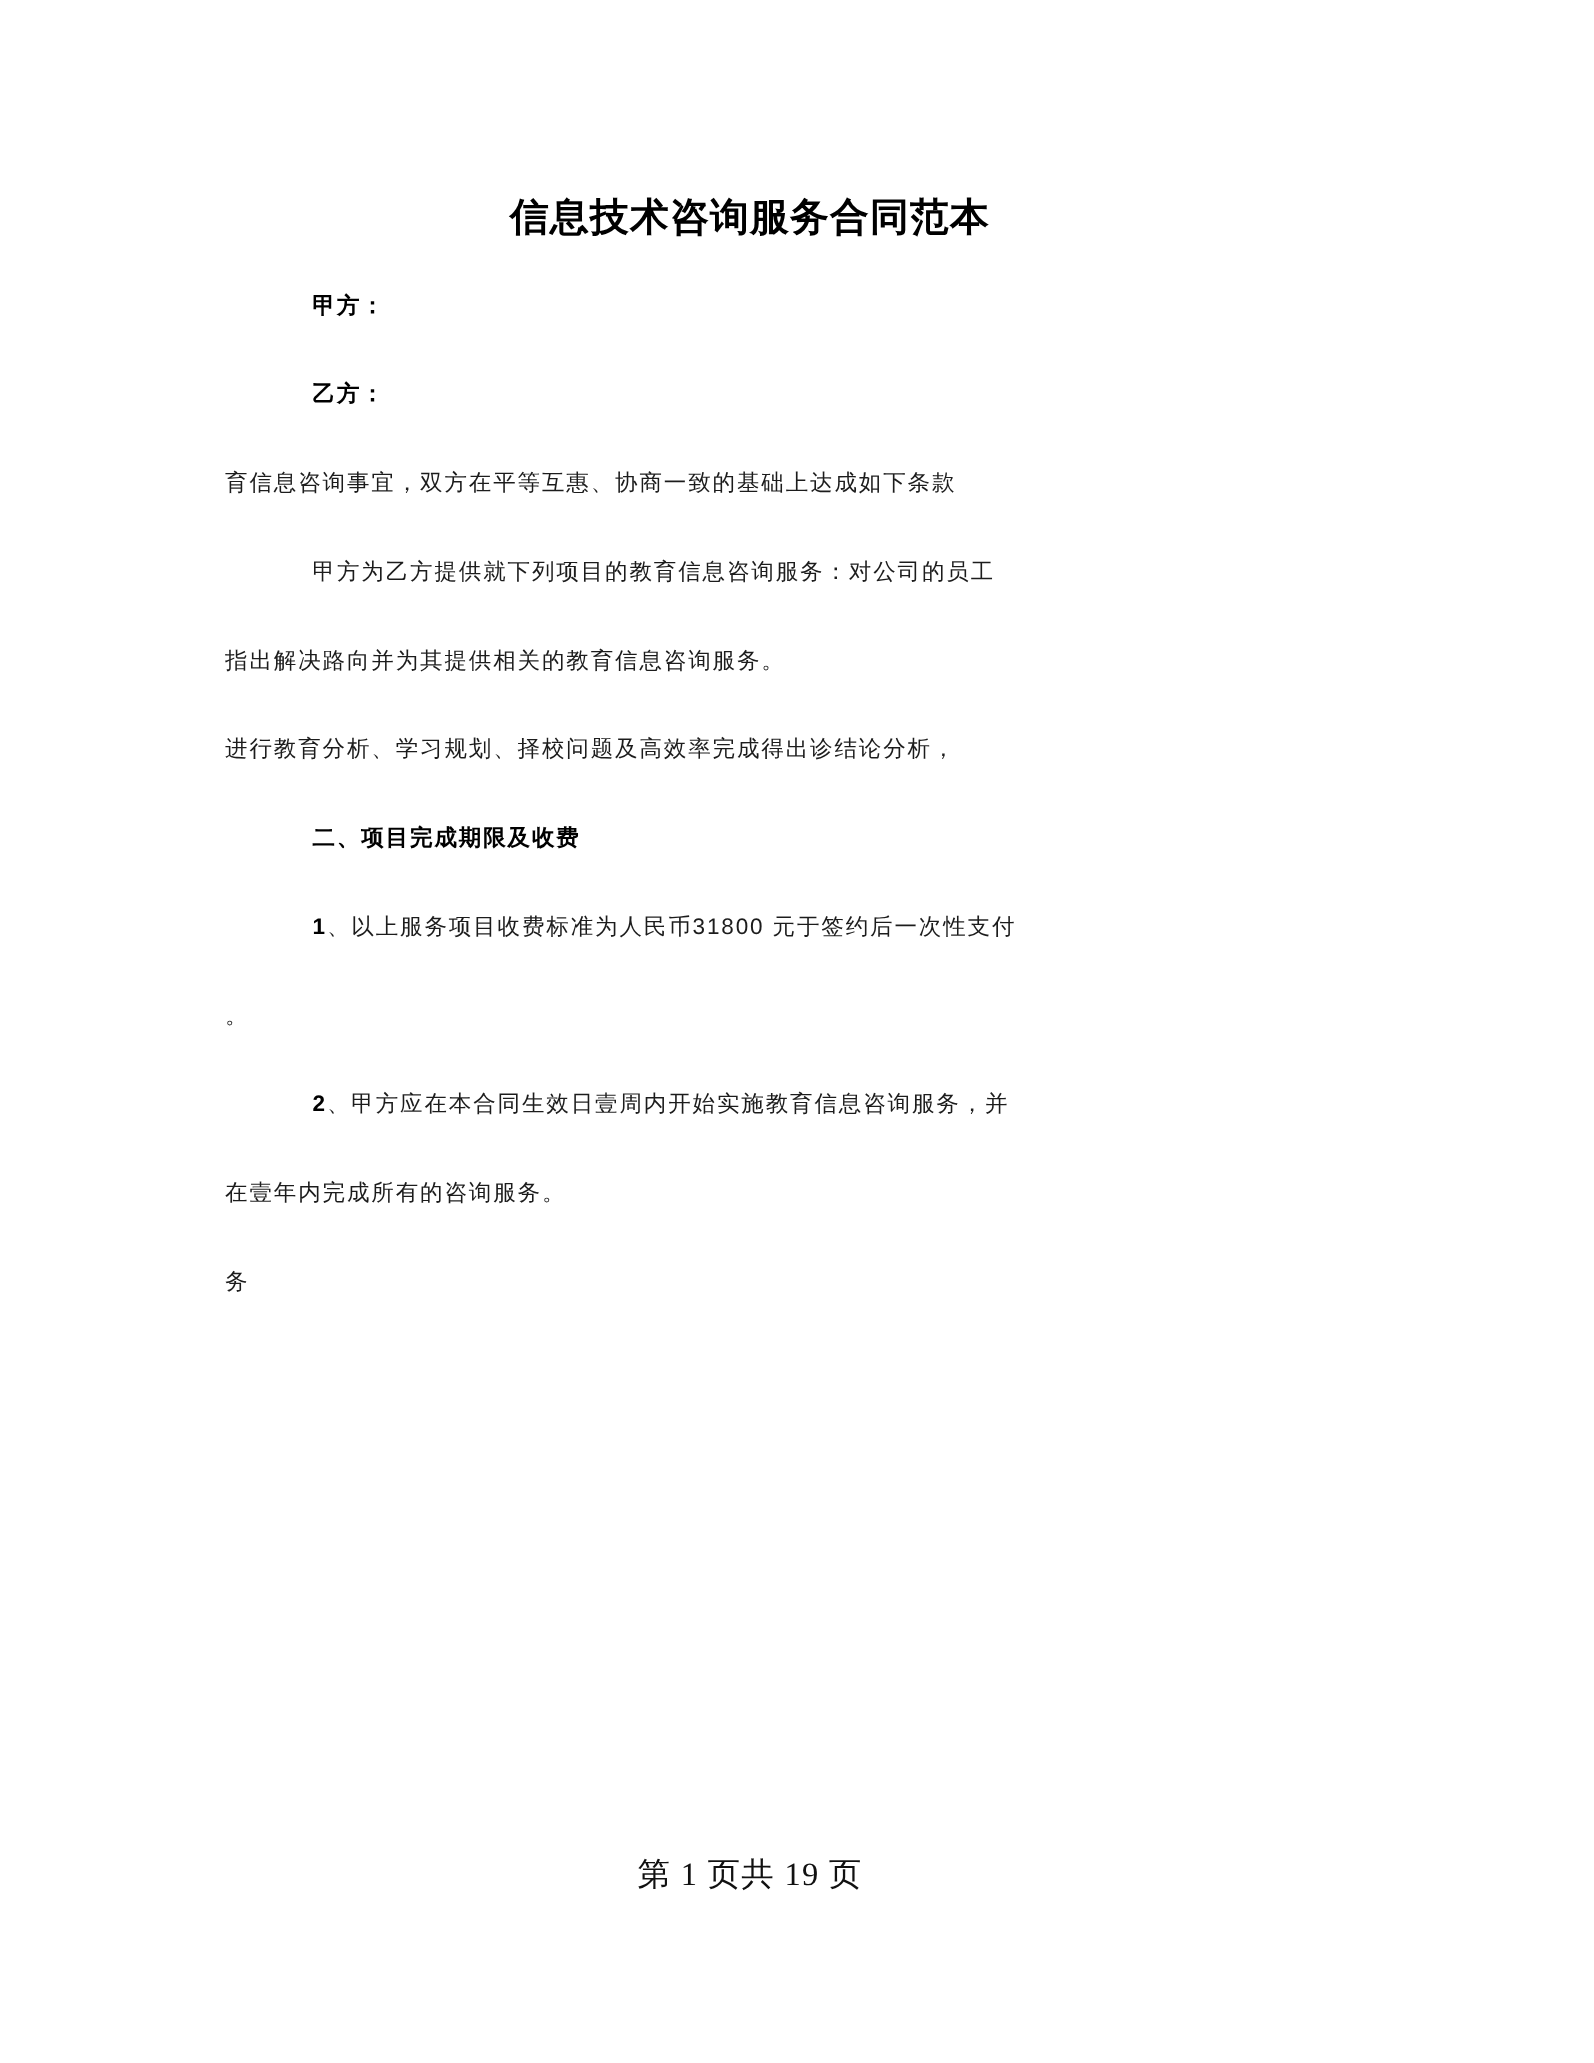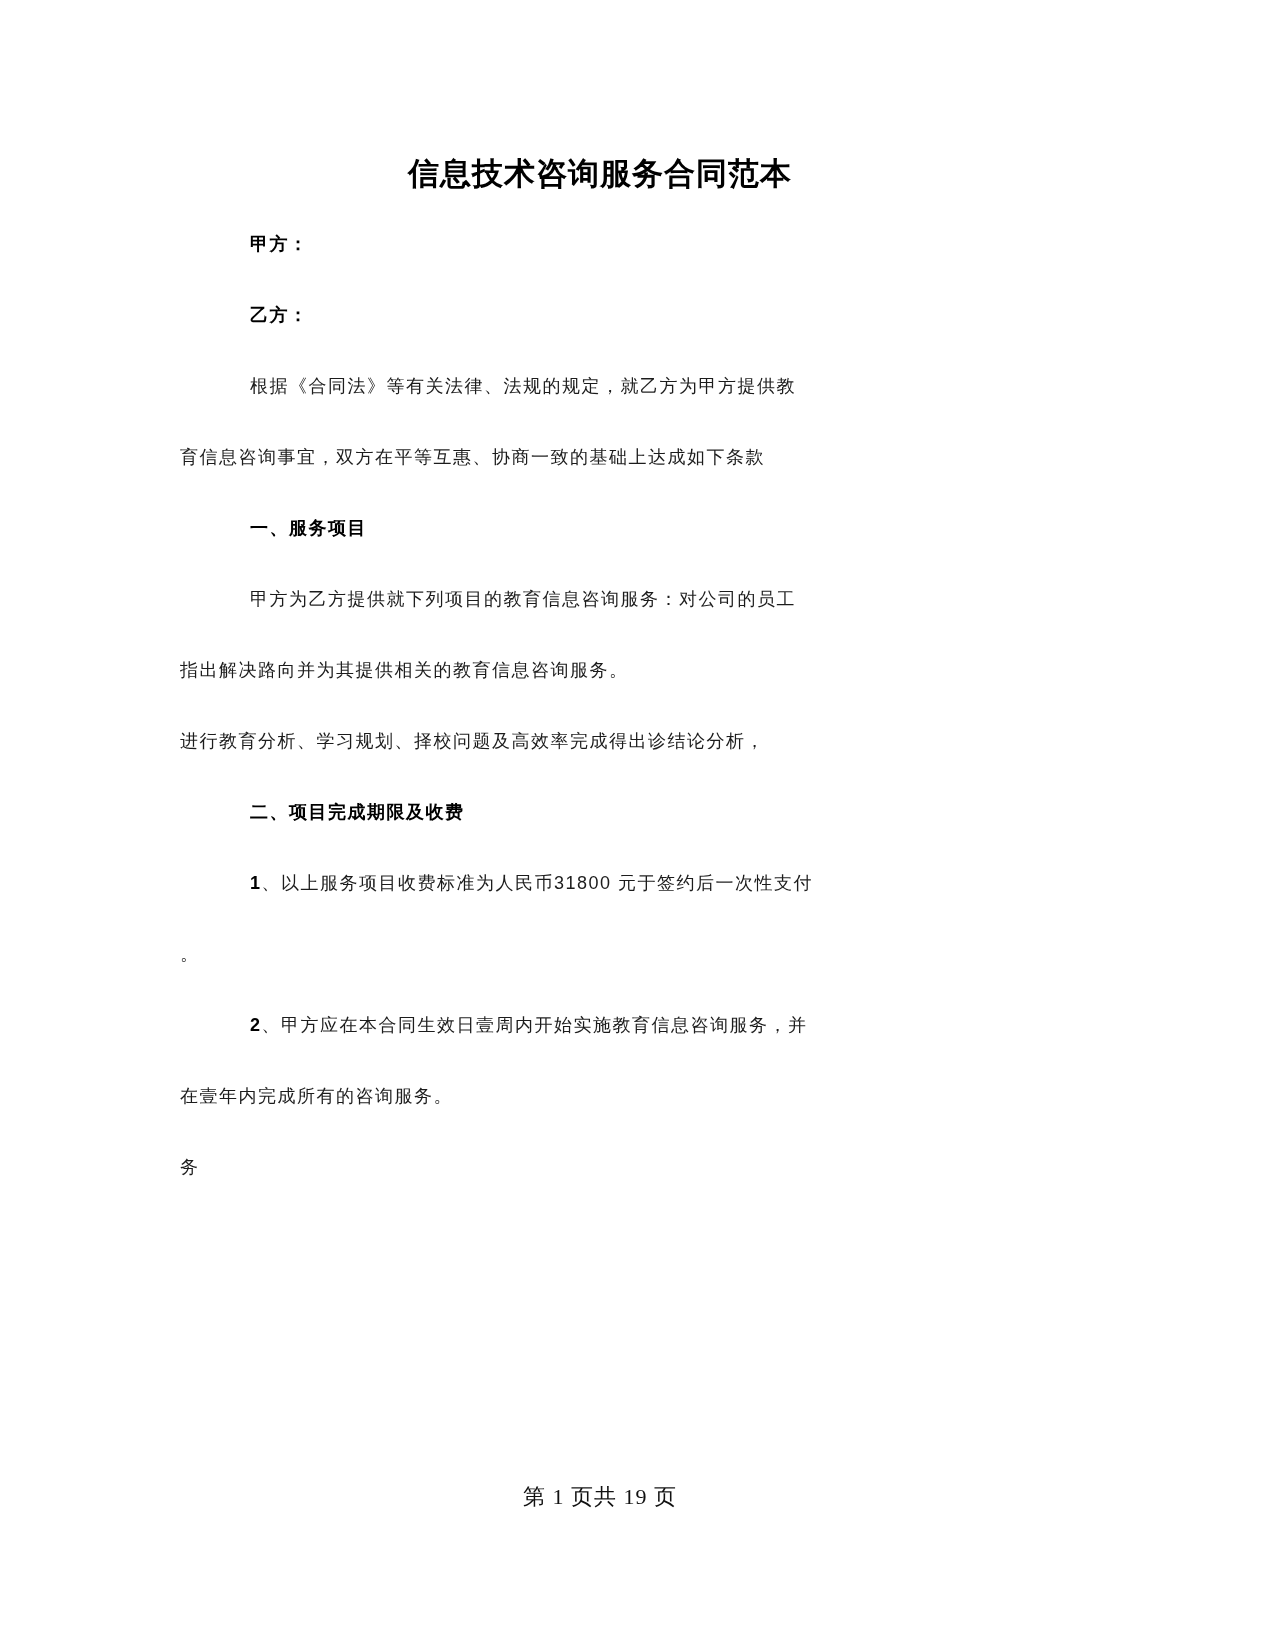--- a/index.html
+++ b/index.html
@@ -38,37 +38,35 @@
   .lines .line.indent { padding-left: 70px; }
   .lines .line .b { font-weight: 700; color: #000000; }
   .lines .line .gap { display: inline-block; }
   .page-footer {
     position: absolute;
     left: 180px;
     top: 1482px;
     width: 840px;
     text-align: center;
     font-family: "Liberation Serif", "DejaVu Serif", serif;
-    font-size: 22px;
+    font-size: 26px;
     letter-spacing: 1px;
     color: #111111;
     white-space: pre;
   }
 </style>
 </head>
 <body>
 
 <div class="page">
   <div class="doc-title">信息技术咨询服务合同范本</div>
   <div class="lines">
       <div class="line indent"><span class="b">甲方：</span></div>
       <div class="line indent"><span class="b">乙方：</span></div>
-      <div class="line indent"><span>根据《合同法》等有关法律、法规的规定，就乙方为甲方提供教</span></div>
       <div class="line"><span>育信息咨询事宜，双方在平等互惠、协商一致的基础上达成如下条款</span></div>
-      <div class="line indent"><span class="b">一、服务项目</span></div>
       <div class="line indent"><span>甲方为乙方提供就下列项目的教育信息咨询服务：对公司的员工</span></div>
       <div class="line"><span>指出解决路向并为其提供相关的教育信息咨询服务。</span></div>
       <div class="line"><span>进行教育分析、学习规划、择校问题及高效率完成得出诊结论分析，</span></div>
       <div class="line indent"><span class="b">二、项目完成期限及收费</span></div>
       <div class="line indent"><span class="b">1</span><span>、以上服务项目收费标准为人民币31800 元于签约后一次性支付</span></div>
       <div class="line"><span>。</span></div>
       <div class="line indent"><span class="b">2</span><span>、甲方应在本合同生效日壹周内开始实施教育信息咨询服务，并</span></div>
       <div class="line"><span>在壹年内完成所有的咨询服务。</span></div>
       <div class="line"><span>务</span></div>
     </div>

